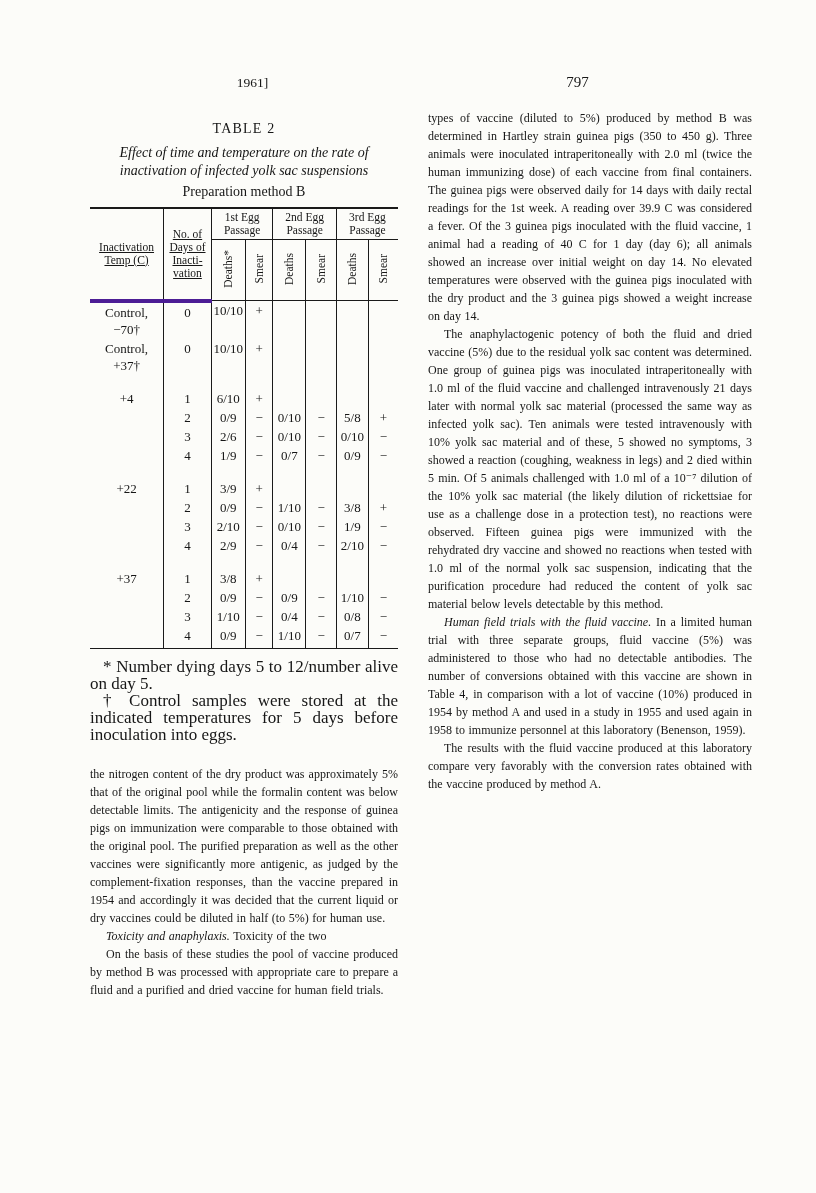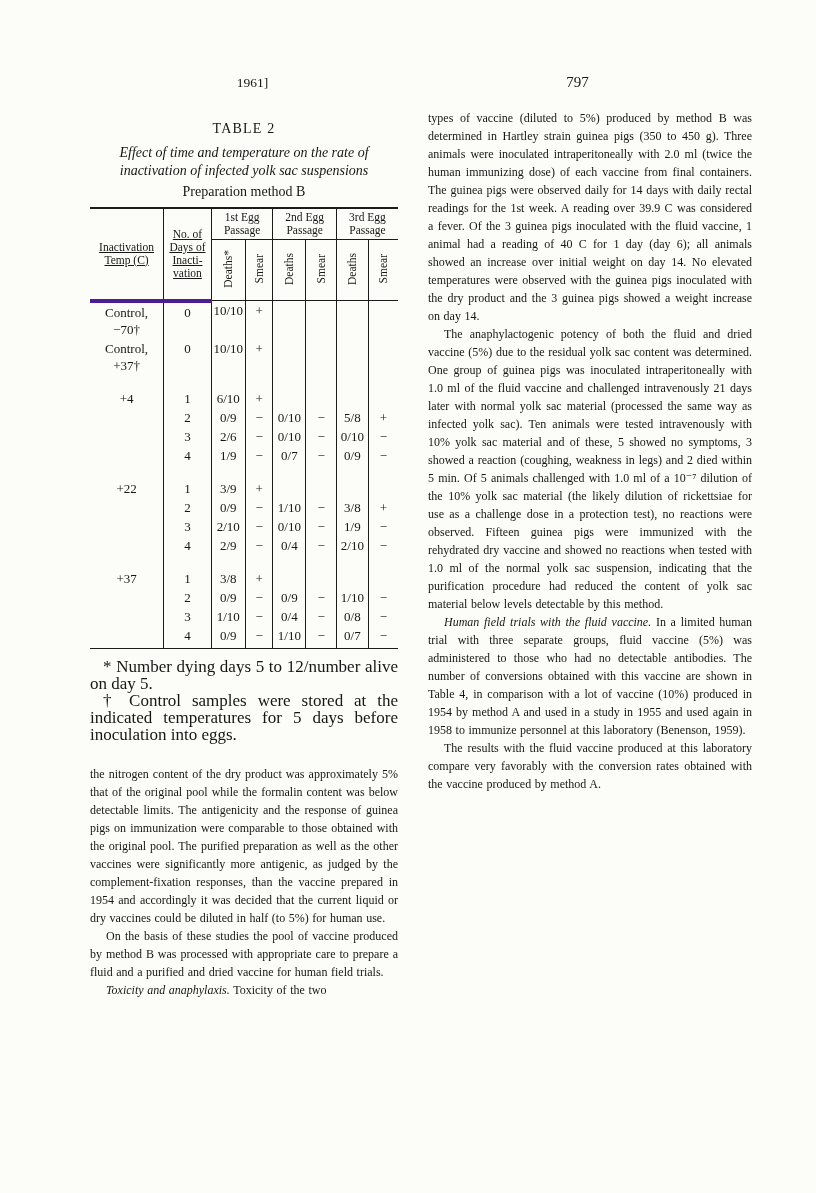--- a/index.html
+++ b/index.html
@@ -244,22 +244,22 @@
         </tbody>
       </table>
 
       <div class="footnotes">
         <p>* Number dying days 5 to 12/number alive on day 5.</p>
         <p>† Control samples were stored at the indicated temperatures for 5 days before inoculation into eggs.</p>
       </div>
 
       <div class="bodytext">
         <p class="body">the nitrogen content of the dry product was approximately 5% that of the original pool while the formalin content was below detectable limits. The antigenicity and the response of guinea pigs on immunization were comparable to those obtained with the original pool. The purified preparation as well as the other vaccines were significantly more antigenic, as judged by the complement-fixation responses, than the vaccine prepared in 1954 and accordingly it was decided that the current liquid or dry vaccines could be diluted in half (to 5%) for human use.</p>
+        <p class="body indent"><i>Toxicity and anaphylaxis.</i><span> Toxicity of the two</span></p>
         <p class="body indent">On the basis of these studies the pool of vaccine produced by method B was processed with appropriate care to prepare a fluid and a purified and dried vaccine for human field trials.</p>
-        <p class="body indent"><i>Toxicity and anaphylaxis.</i><span> Toxicity of the two</span></p>
       </div>
     </div>
 
     <div class="col-right">
       <p class="body">types of vaccine (diluted to 5%) produced by method B was determined in Hartley strain guinea pigs (350 to 450 g). Three animals were inoculated intraperitoneally with 2.0 ml (twice the human immunizing dose) of each vaccine from final containers. The guinea pigs were observed daily for 14 days with daily rectal readings for the 1st week. A reading over 39.9 C was considered a fever. Of the 3 guinea pigs inoculated with the fluid vaccine, 1 animal had a reading of 40 C for 1 day (day 6); all animals showed an increase over initial weight on day 14. No elevated temperatures were observed with the guinea pigs inoculated with the dry product and the 3 guinea pigs showed a weight increase on day 14.</p>
       <p class="body indent">The anaphylactogenic potency of both the fluid and dried vaccine (5%) due to the residual yolk sac content was determined. One group of guinea pigs was inoculated intraperitoneally with 1.0 ml of the fluid vaccine and challenged intravenously 21 days later with normal yolk sac material (processed the same way as infected yolk sac). Ten animals were tested intravenously with 10% yolk sac material and of these, 5 showed no symptoms, 3 showed a reaction (coughing, weakness in legs) and 2 died within 5 min. Of 5 animals challenged with 1.0 ml of a 10⁻⁷ dilution of the 10% yolk sac material (the likely dilution of rickettsiae for use as a challenge dose in a protection test), no reactions were observed. Fifteen guinea pigs were immunized with the rehydrated dry vaccine and showed no reactions when tested with 1.0 ml of the normal yolk sac suspension, indicating that the purification procedure had reduced the content of yolk sac material below levels detectable by this method.</p>
       <p class="body indent"><i>Human field trials with the fluid vaccine.</i><span> In a limited human trial with three separate groups, fluid vaccine (5%) was administered to those who had no detectable antibodies. The number of conversions obtained with this vaccine are shown in Table 4, in comparison with a lot of vaccine (10%) produced in 1954 by method A and used in a study in 1955 and used again in 1958 to immunize personnel at this laboratory (Benenson, 1959).</span></p>
       <p class="body indent">The results with the fluid vaccine produced at this laboratory compare very favorably with the conversion rates obtained with the vaccine produced by method A.</p>
     </div>
 

